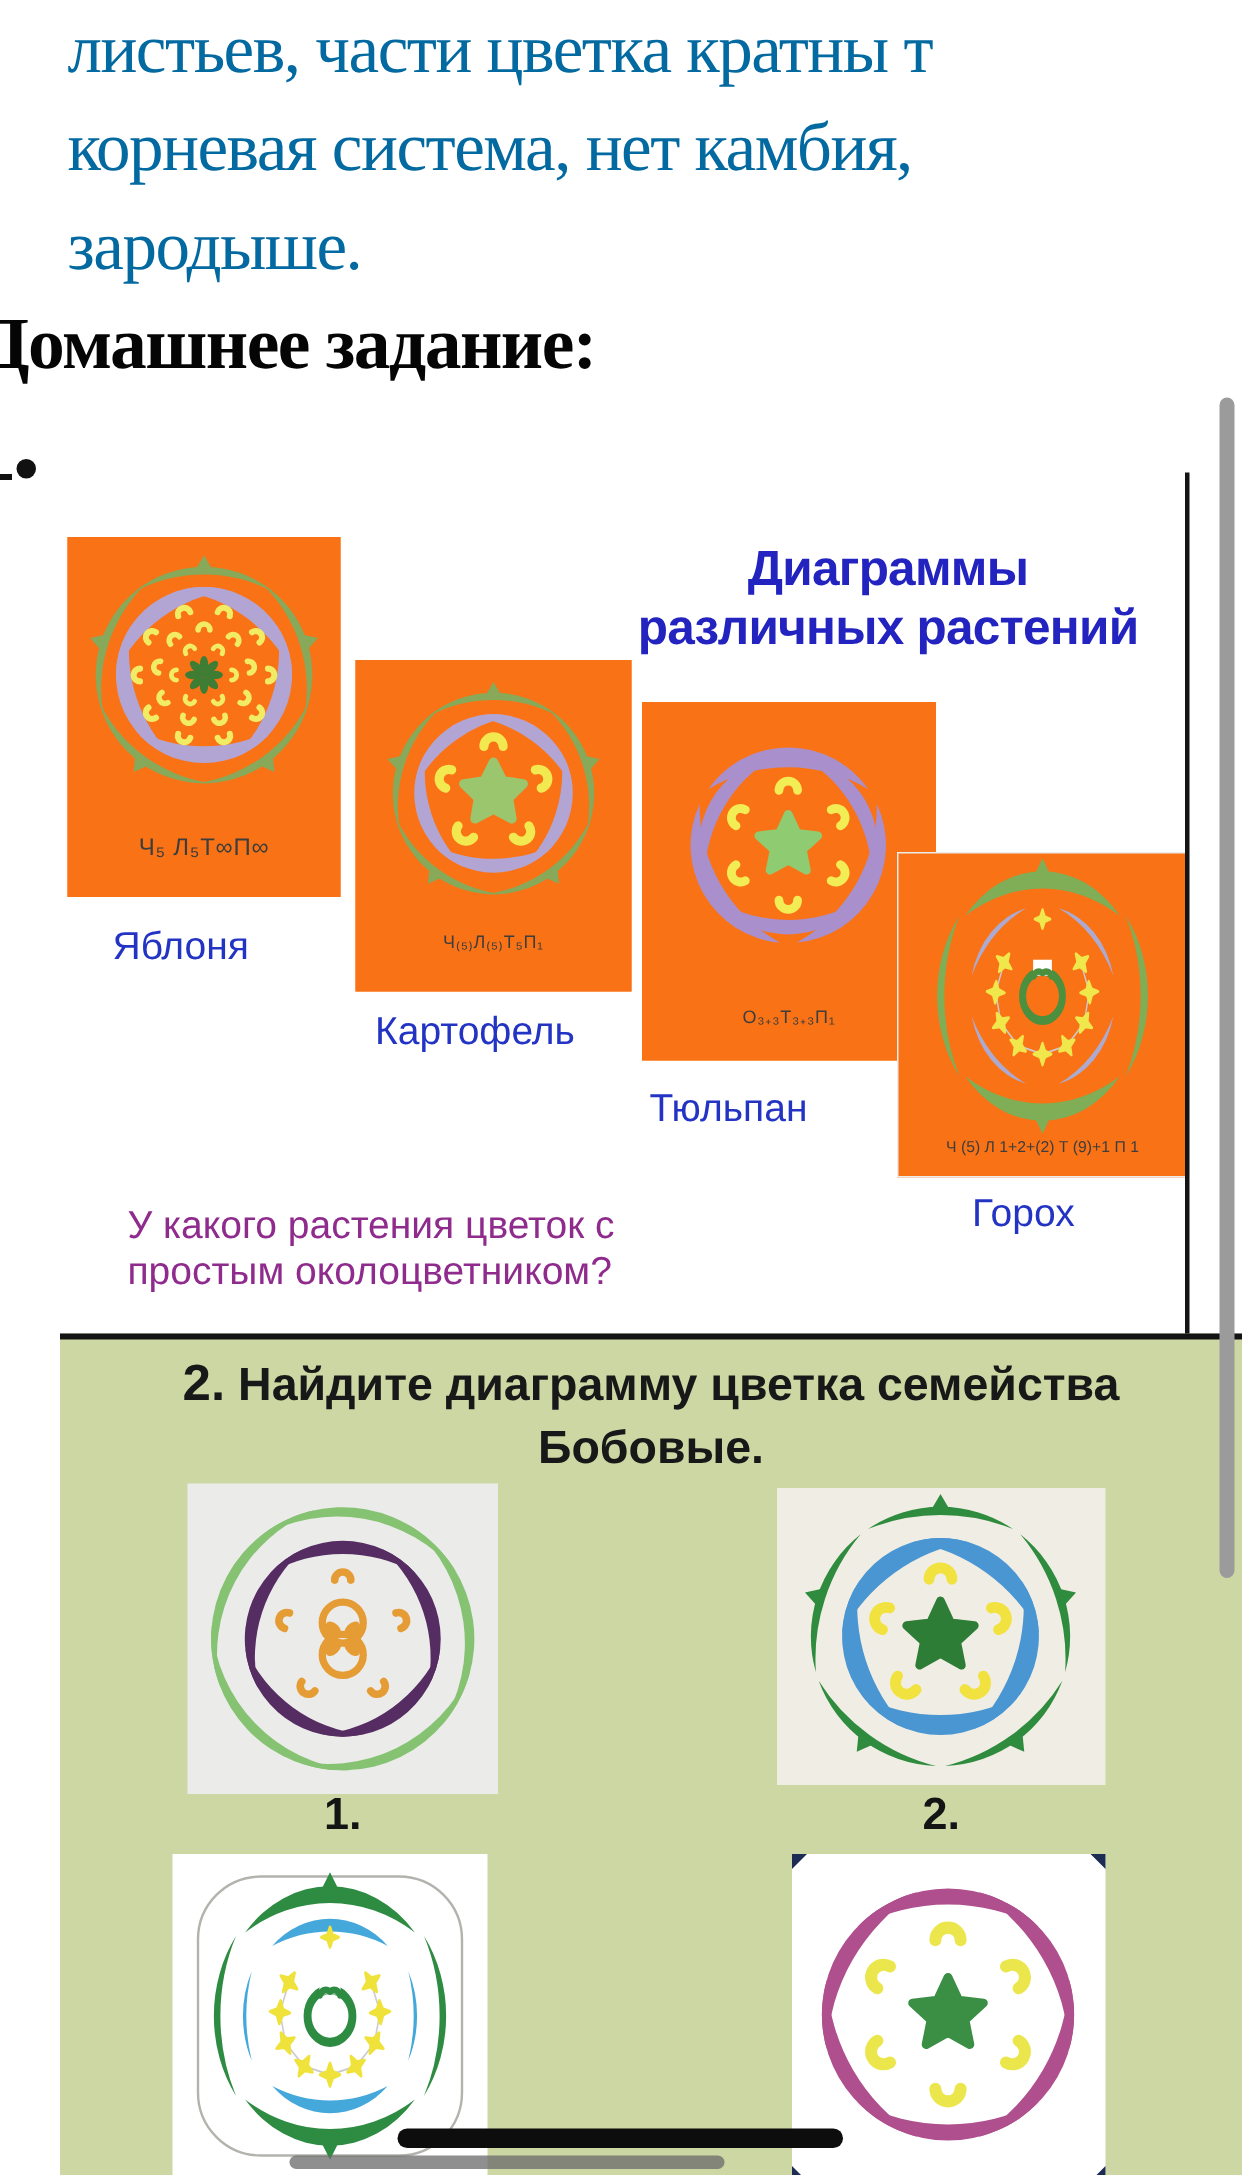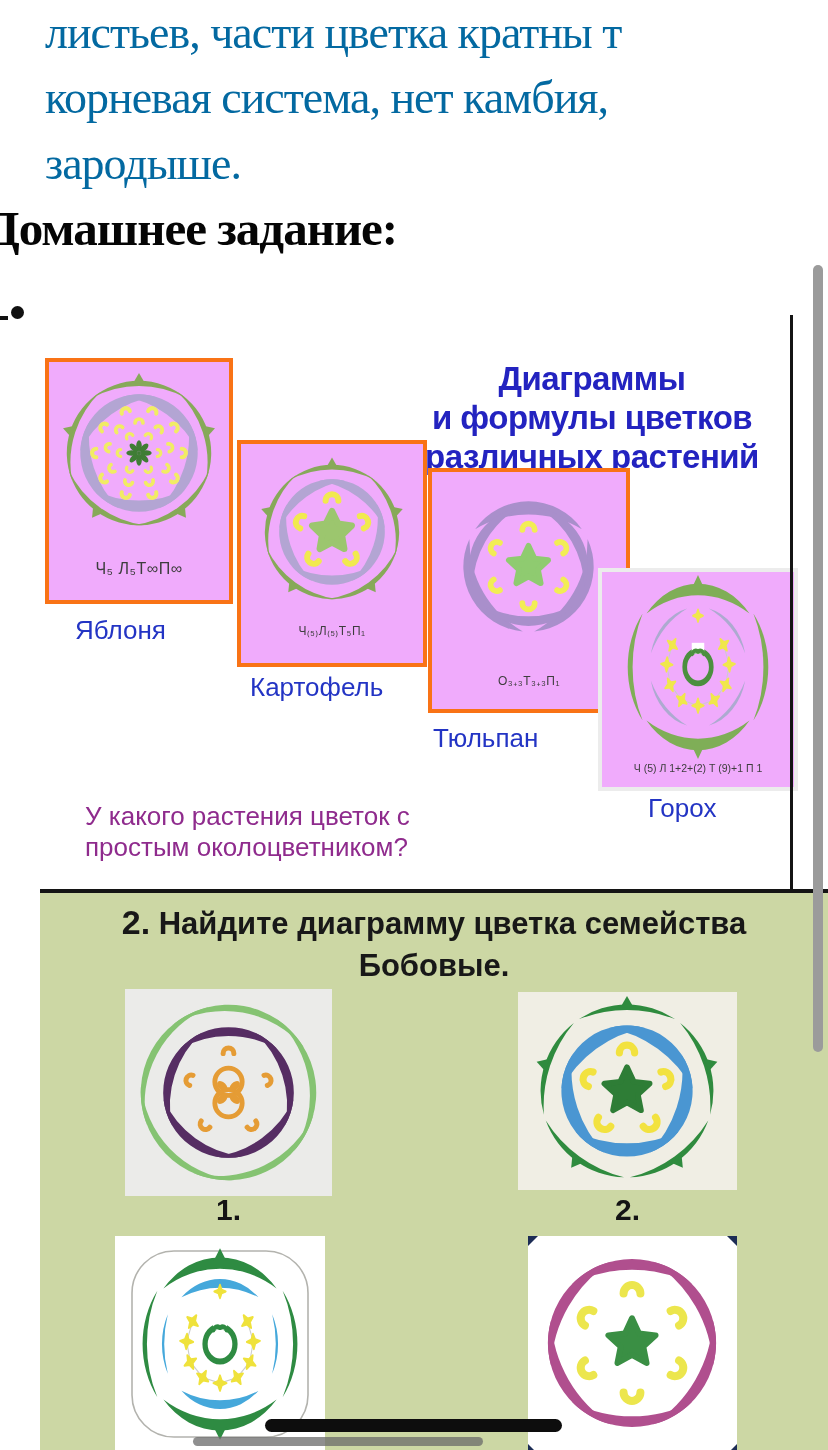--- a/index.html
+++ b/index.html
@@ -8,21 +8,21 @@
   .abs{position:absolute}
   
   .doc-line{position:absolute;left:45px;font-family:"Liberation Serif",serif;
             font-size:46px;color:#0369a1;white-space:nowrap;letter-spacing:-1px}
   .hw-head{position:absolute;left:-14px;font-family:"Liberation Serif",serif;
            font-size:49px;font-weight:700;color:#050505;white-space:nowrap;letter-spacing:-1px}
   .bullet{position:absolute;left:11px;top:306px;width:13px;height:13px;border-radius:50%;background:#111}
   .dash{position:absolute;left:0;top:316px;width:8px;height:4px;background:#111}
   
   #slide1{left:40px;top:345px;width:750px;height:544px;background:#fff}
-  .card{position:absolute;background:#f0abfc;border:4px solid #f97316}
+  .card{position:absolute;background:#f97316;border:1px solid #f97316}
   .fig{position:absolute}
   .fig svg{display:block}
   .formula{position:absolute;width:100%;text-align:center;color:var(--formula_gray);
            font-size:12px;letter-spacing:.5px;white-space:nowrap}
   .plant-label{position:absolute;font-size:26px;font-weight:400;color:var(--label_blue);white-space:nowrap}
   #slide1-title{position:absolute;right:14px;top:14px;width:368px;text-align:center;
                 color:var(--title_blue);font-size:33px;font-weight:700;line-height:39px;letter-spacing:-.5px}
   #question{position:absolute;left:45px;top:456px;width:392px;color:var(--question_purple);
             font-size:26px;font-weight:400;line-height:31px}
   #slide1-border{position:absolute;left:790px;top:315px;width:3px;height:576px;background:var(--border_black)}
@@ -55,21 +55,20 @@
 <div class="doc-line" style="top:71px">корневая система, нет камбия,</div>
 <div class="doc-line" style="top:137px">зародыше.</div>
 <div class="hw-head" style="top:200px">Домашнее задание:</div>
 <div class="bullet"></div>
 <div class="dash"></div>
 
 <div id="slide1" class="abs">
 
   <div id="slide1-title">
     <div>Диаграммы</div>
-    <div>и формулы цветков</div>
     <div>различных растений</div>
   </div>
 
   <div class="card" style="left:5px;top:13px;width:180px;height:238px">
     <div class="fig" style="left:5px;top:6px;width:170px;height:170px">
         <svg viewBox="-100 -100 200 200" width="100%" height="100%">
           <g transform="rotate(0)">
             <path d="M -54.6 -65.1 A 85 85 0 0 1 54.6 -65.1 A 114.8 114.8 0 0 0 -54.6 -65.1 Z" fill="#87a959"></path>
             <path d="M -7 -82 L 0 -94 L 7 -82 Z" fill="#87a959"></path>
           </g>

